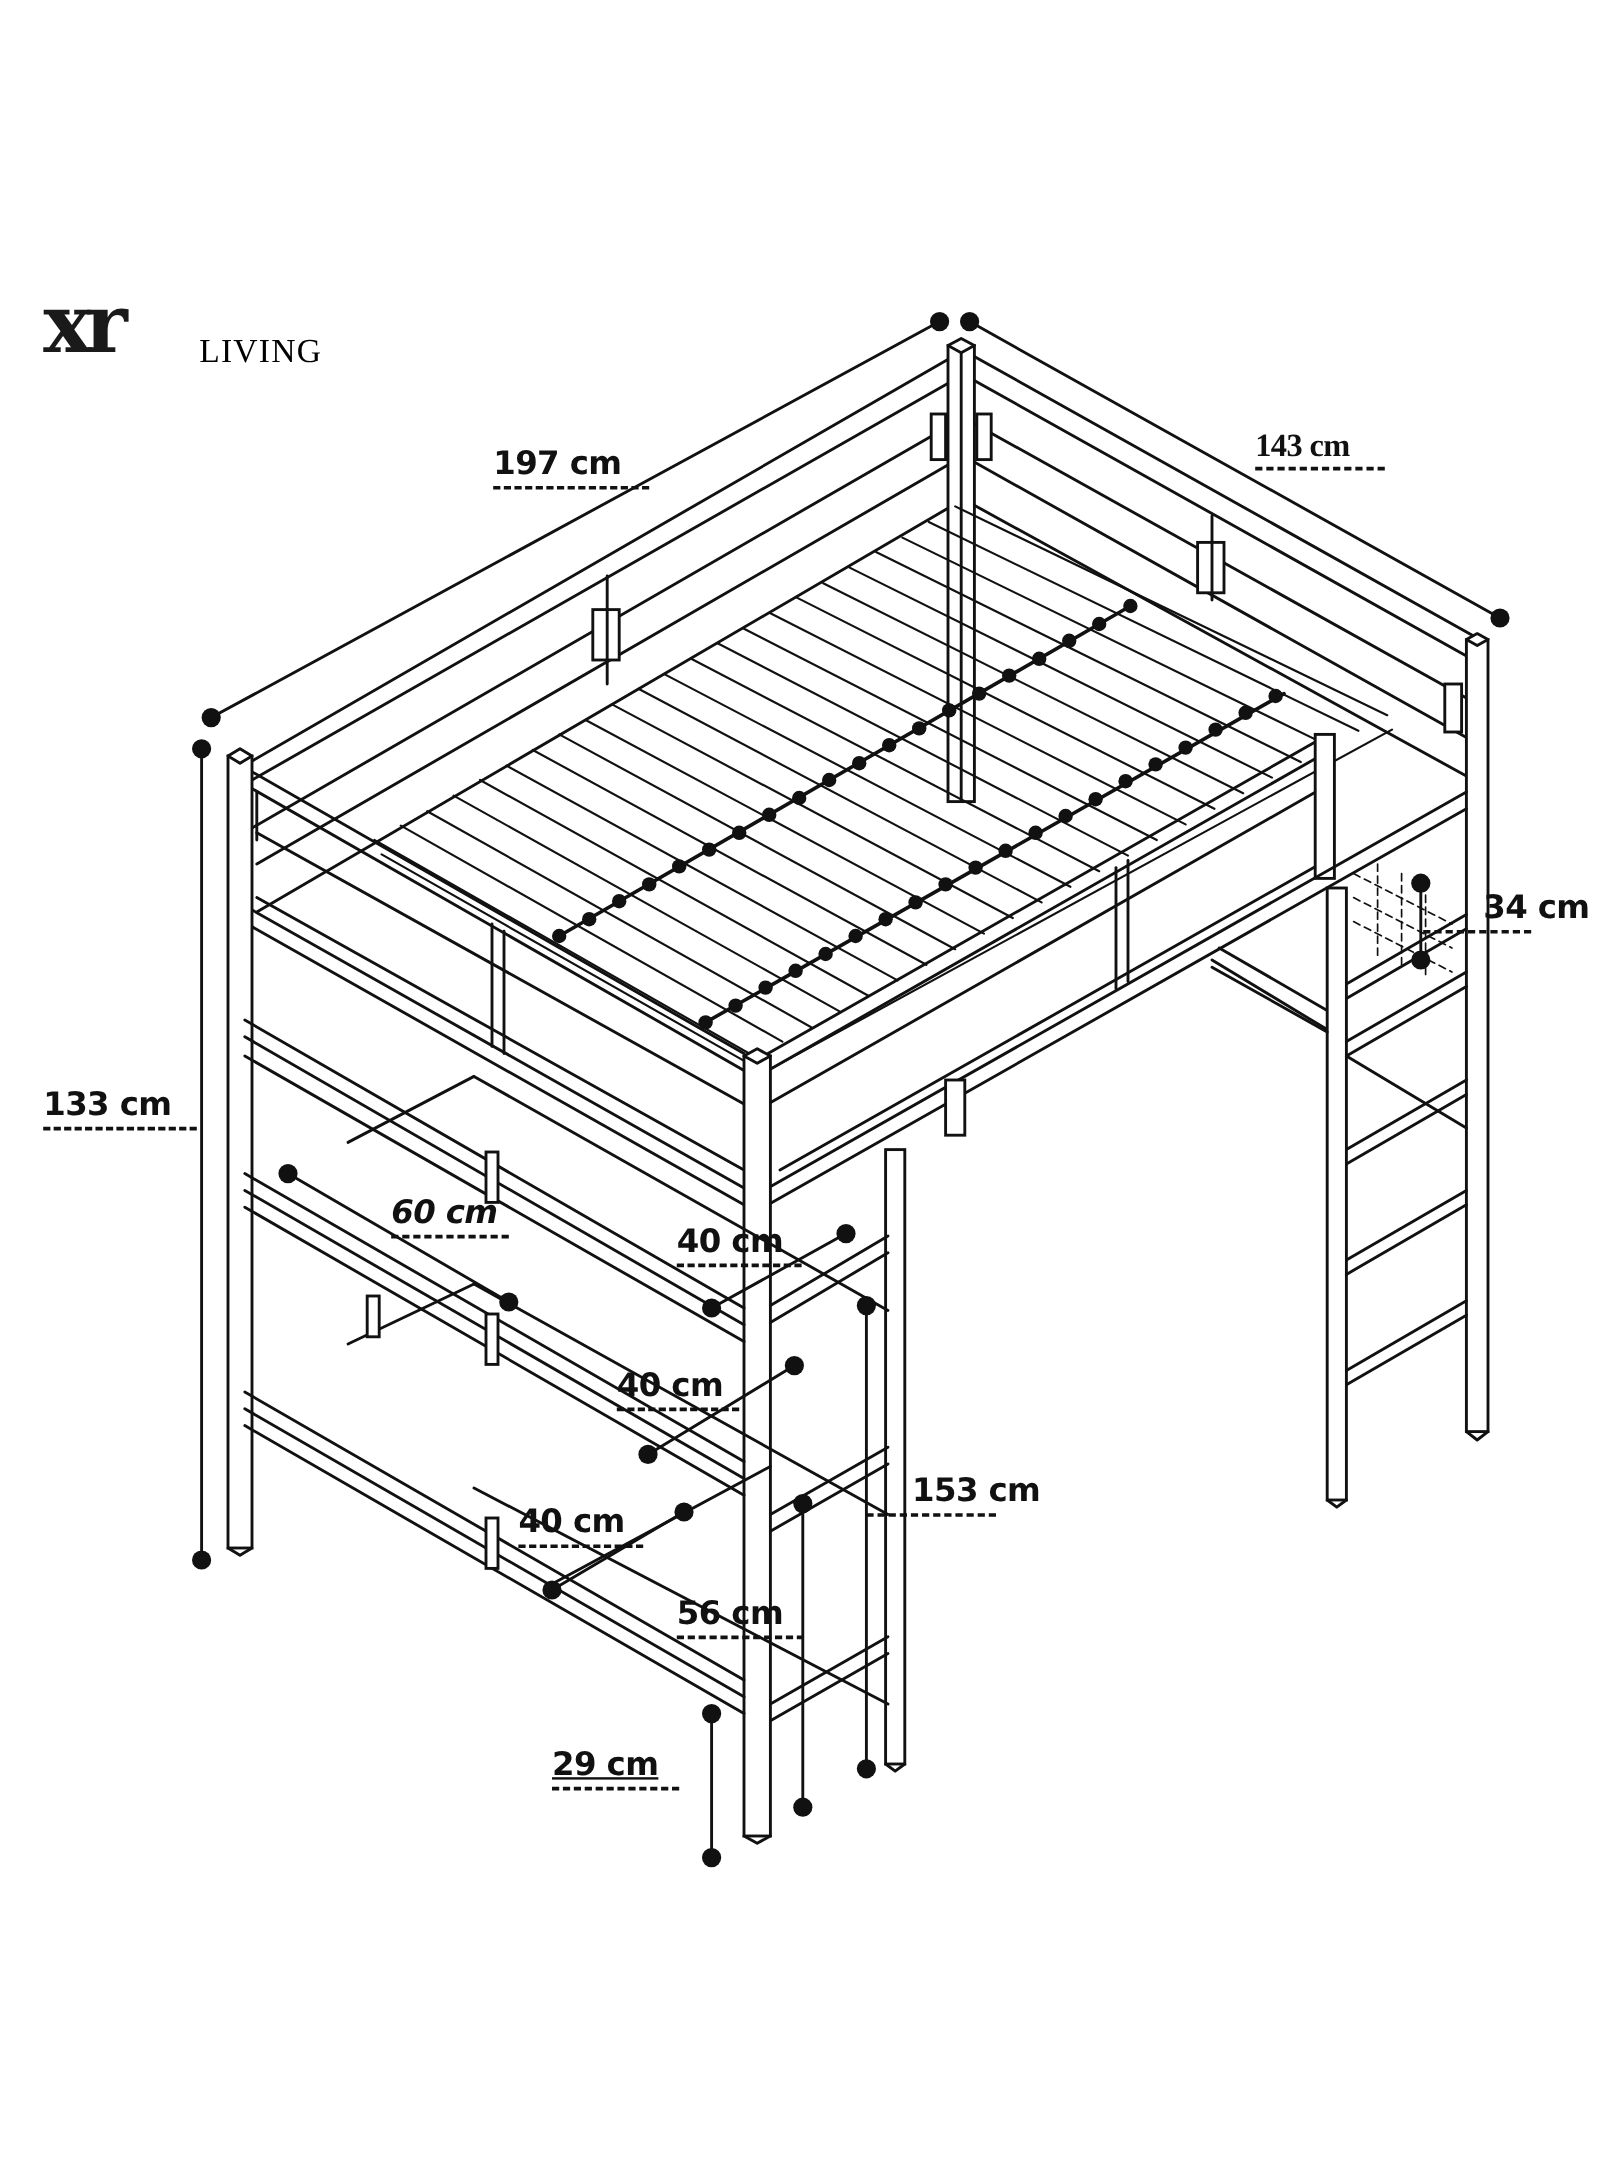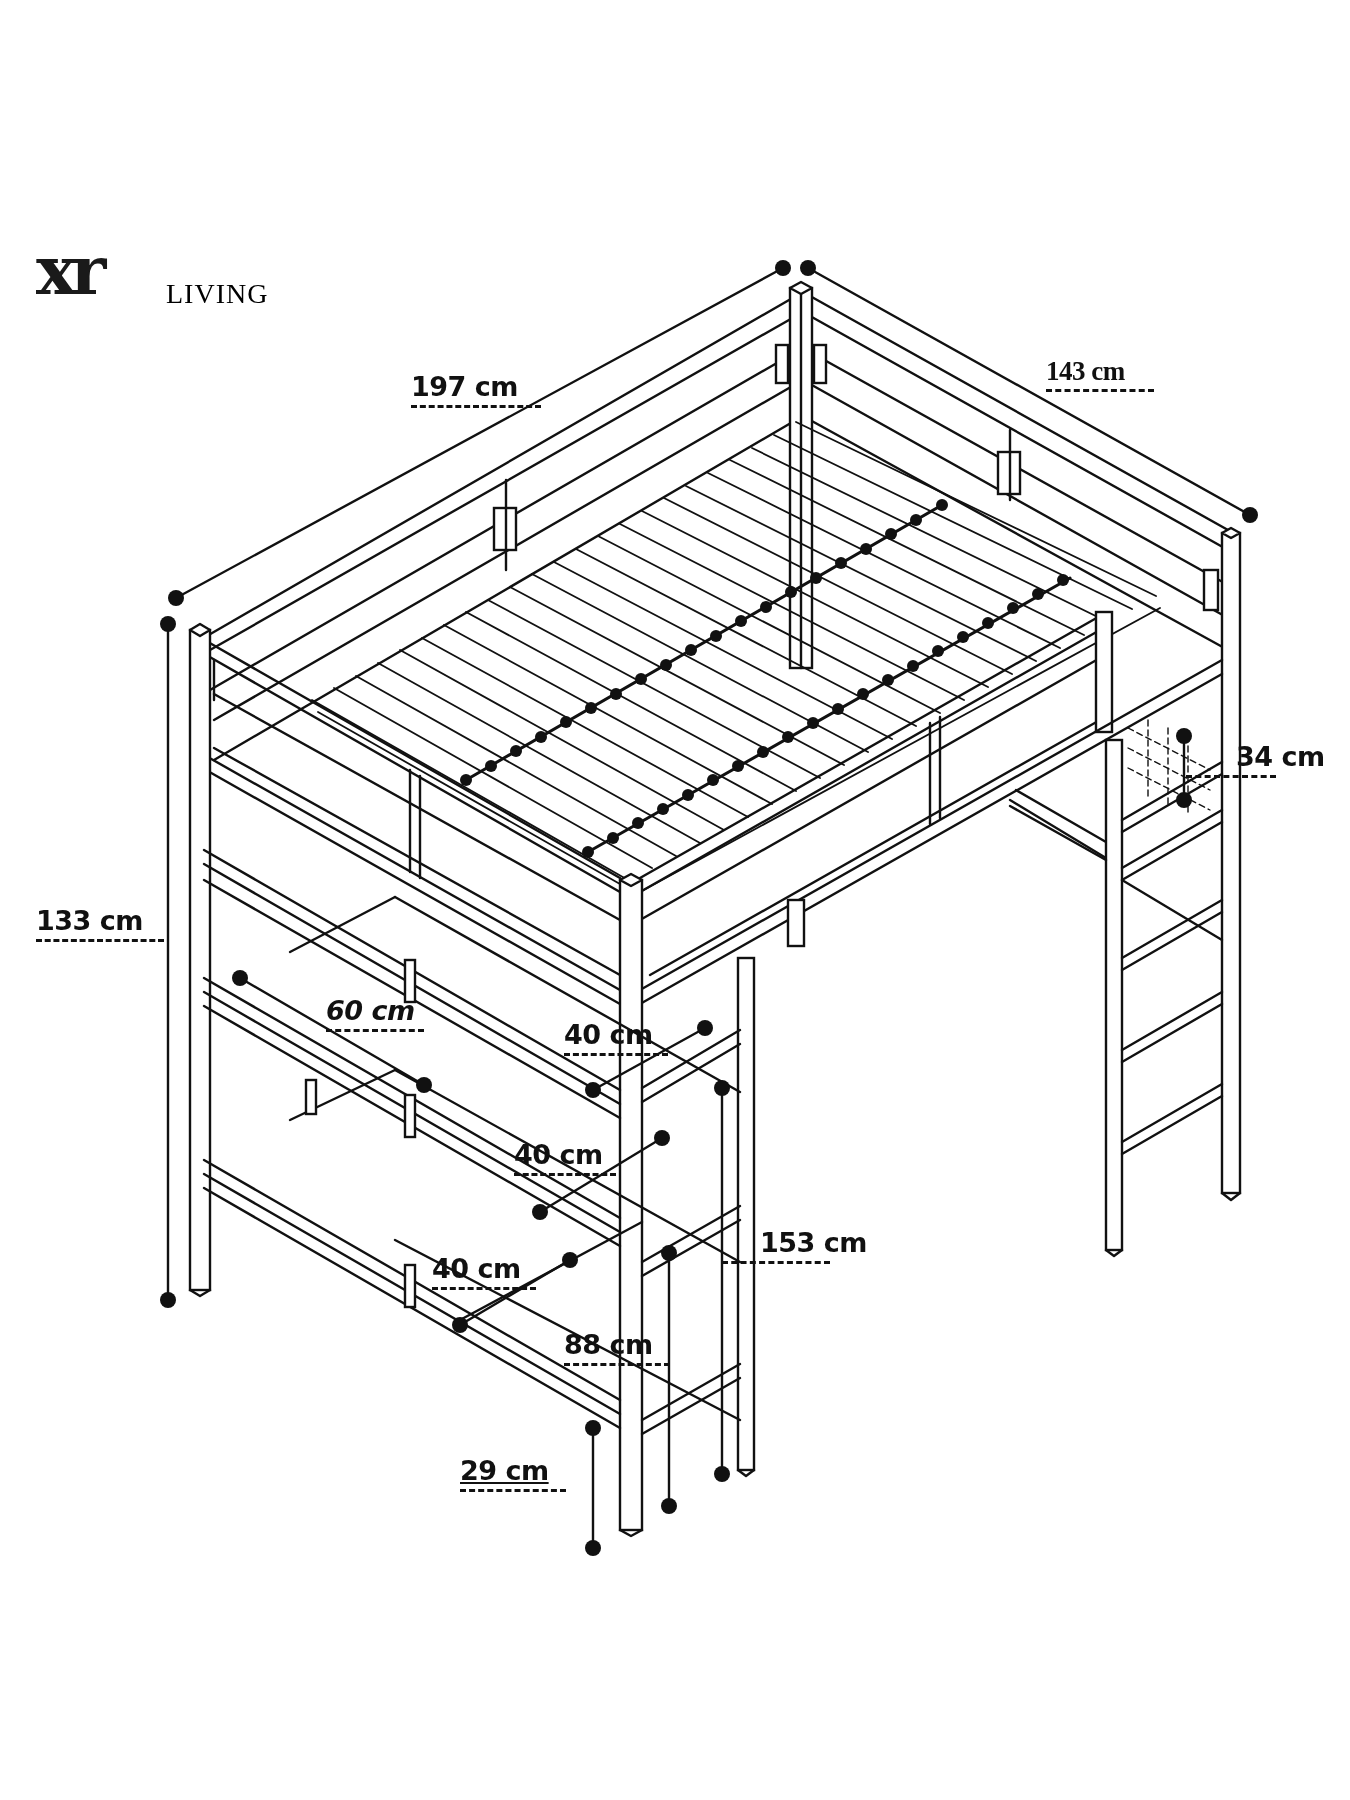--- a/index.html
+++ b/index.html
@@ -309,17 +309,17 @@
 <div class="dim-label" style="left:514px; top:1140px;">
   <span>40 cm</span><span class="dash" style="width:102px;"></span>
 </div>
 <div class="dim-label" style="left:432px; top:1254px;">
   <span>40 cm</span><span class="dash" style="width:104px;"></span>
 </div>
 <div class="dim-label" style="left:760px; top:1228px;">
   <span>153 cm</span><span class="dash" style="width:108px; margin-left:-38px;"></span>
 </div>
 <div class="dim-label" style="left:564px; top:1330px;">
-  <span>88 cm</span><span class="dash" style="width:106px;"></span>
+  <span>56 cm</span><span class="dash" style="width:106px;"></span>
 </div>
 <div class="dim-label" style="left:460px; top:1456px;text-decoration:underline;">
   <span>29 cm</span><span class="dash" style="width:106px;"></span>
 </div>
 
 </body></html>

